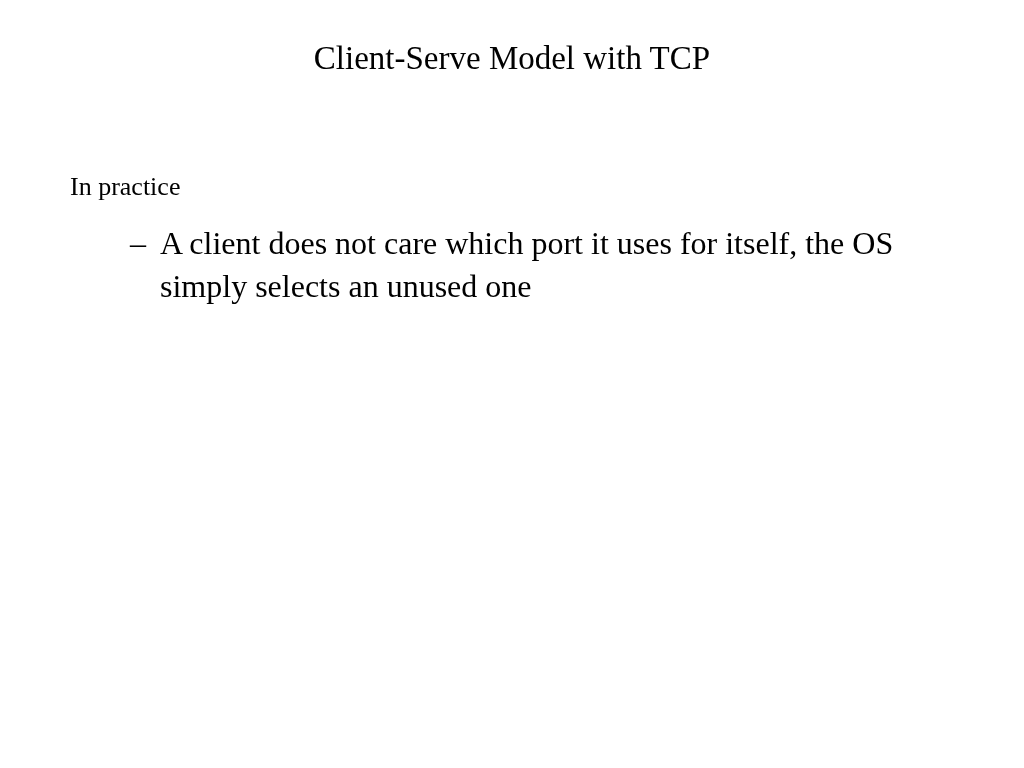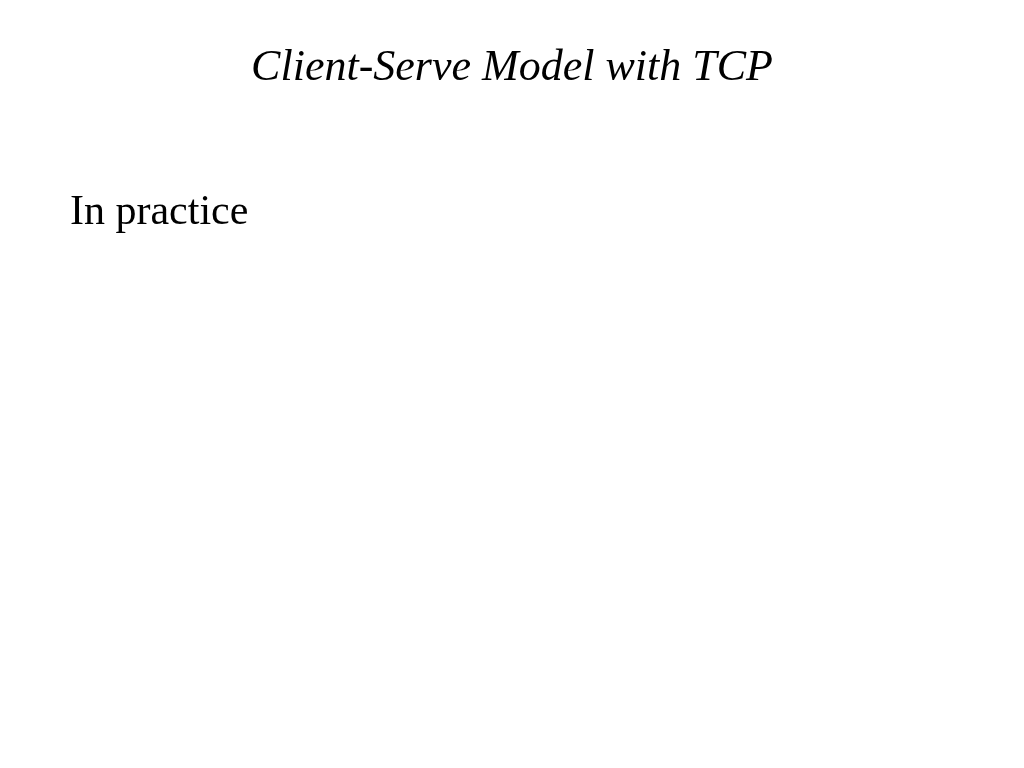--- a/index.html
+++ b/index.html
@@ -10,30 +10,29 @@
     body {
       width: 1024px;
       height: 768px;
       background: #ffffff;
       font-family: 'Times New Roman', Times, serif;
       color: #000000;
       padding: 40px 70px;
       overflow: hidden;
     }
     .title {
-      font-size: 44px;
+      font-size: 33px;
       font-weight: normal;
       text-align: center;
       margin-bottom: 95px;
       margin-left: 60px;
       margin-right: 60px;
-      font-style: italic;
     }
     .intro {
-      font-size: 42px;
+      font-size: 26px;
       font-weight: normal;
       margin-bottom: 20px;
       margin-left: 0px;
     }
     .bullet-list {
       list-style: none;
       padding-left: 60px;
     }
     .bullet-item {
       position: relative;
@@ -51,13 +50,14 @@
     }
   </style>
 </head>
 <body>
 
 <h1 class="title">Client-Serve Model with TCP</h1>
 
 <p class="intro">In practice</p>
 
 <ul class="bullet-list">
+  <li class="bullet-item">A client does not care which port it uses for itself, the OS simply selects an unused one</li>
 </ul>
 
 </body></html>

